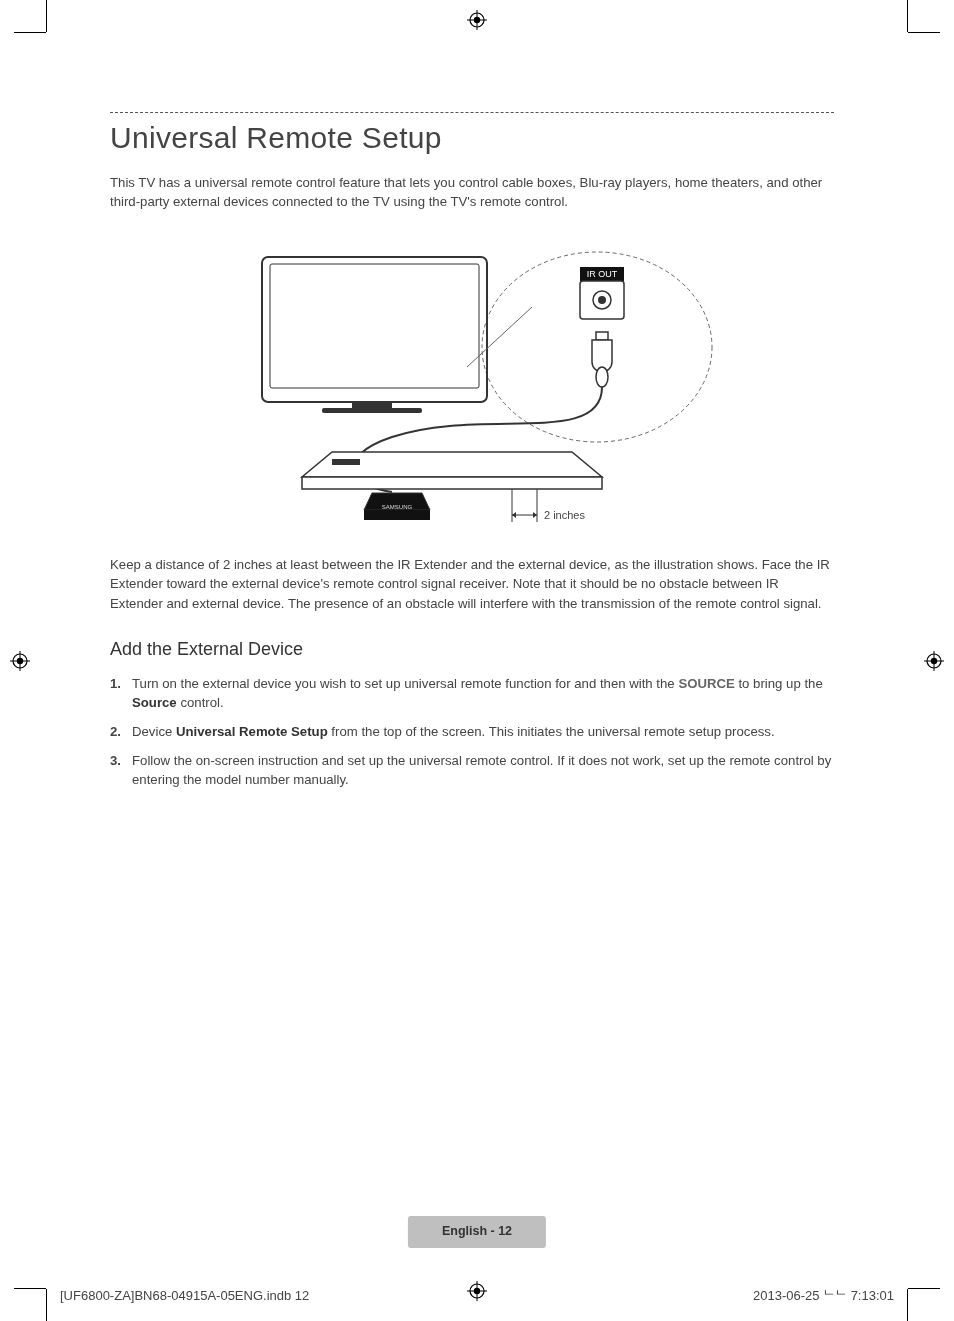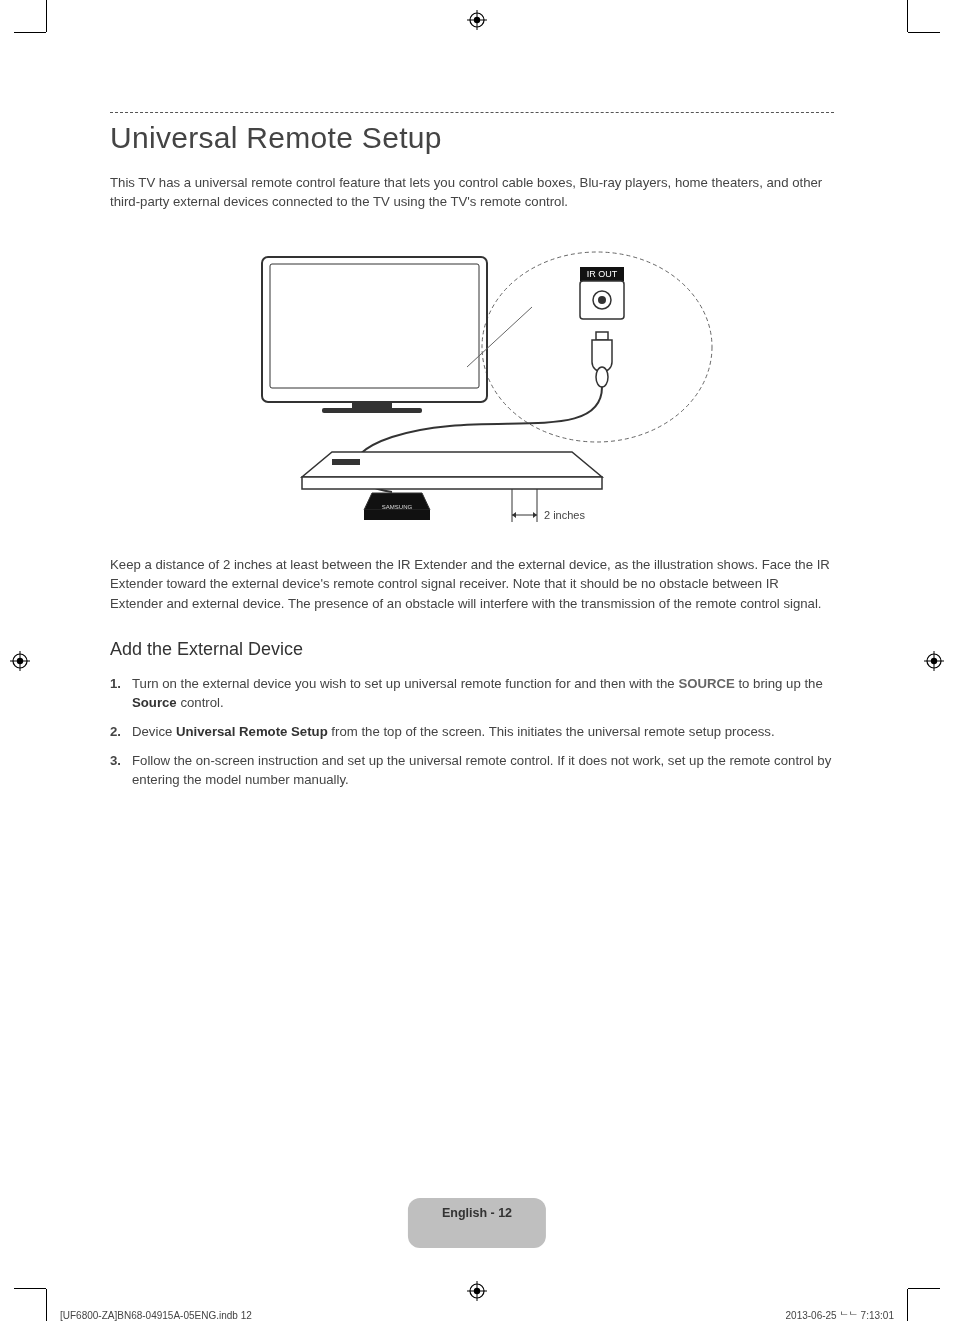--- a/index.html
+++ b/index.html
@@ -80,30 +80,30 @@
     font-weight: 700;
     min-width: 14px;
   }
   .ol .body strong { font-weight: 700; color: #333; }
   .ol .body .btn { font-weight: 700; color: #666; }
   .page-footer-box {
     position: absolute;
     left: 50%; transform: translateX(-50%);
     bottom: 73px;
     background: #bfbfbf;
-    padding: 8px 34px 28px;
-    border-radius: 12px;
+    padding: 8px 34px 10px;
+    border-radius: 3px;
     font-size: 12.5px;
     font-weight: 700;
     color: #333;
   }
   .imposition {
     position: absolute;
-    bottom: 0;
-    font-size: 10px;
+    bottom: 18px;
+    font-size: 13px;
     color: #444;
   }
   .imposition.left { left: 60px; }
   .imposition.right { right: 60px; }
 </style>
 </head>
 <body>
 
 <div class="crop-mark crop-tl-v"></div>
 <div class="crop-mark crop-tr-v"></div>

